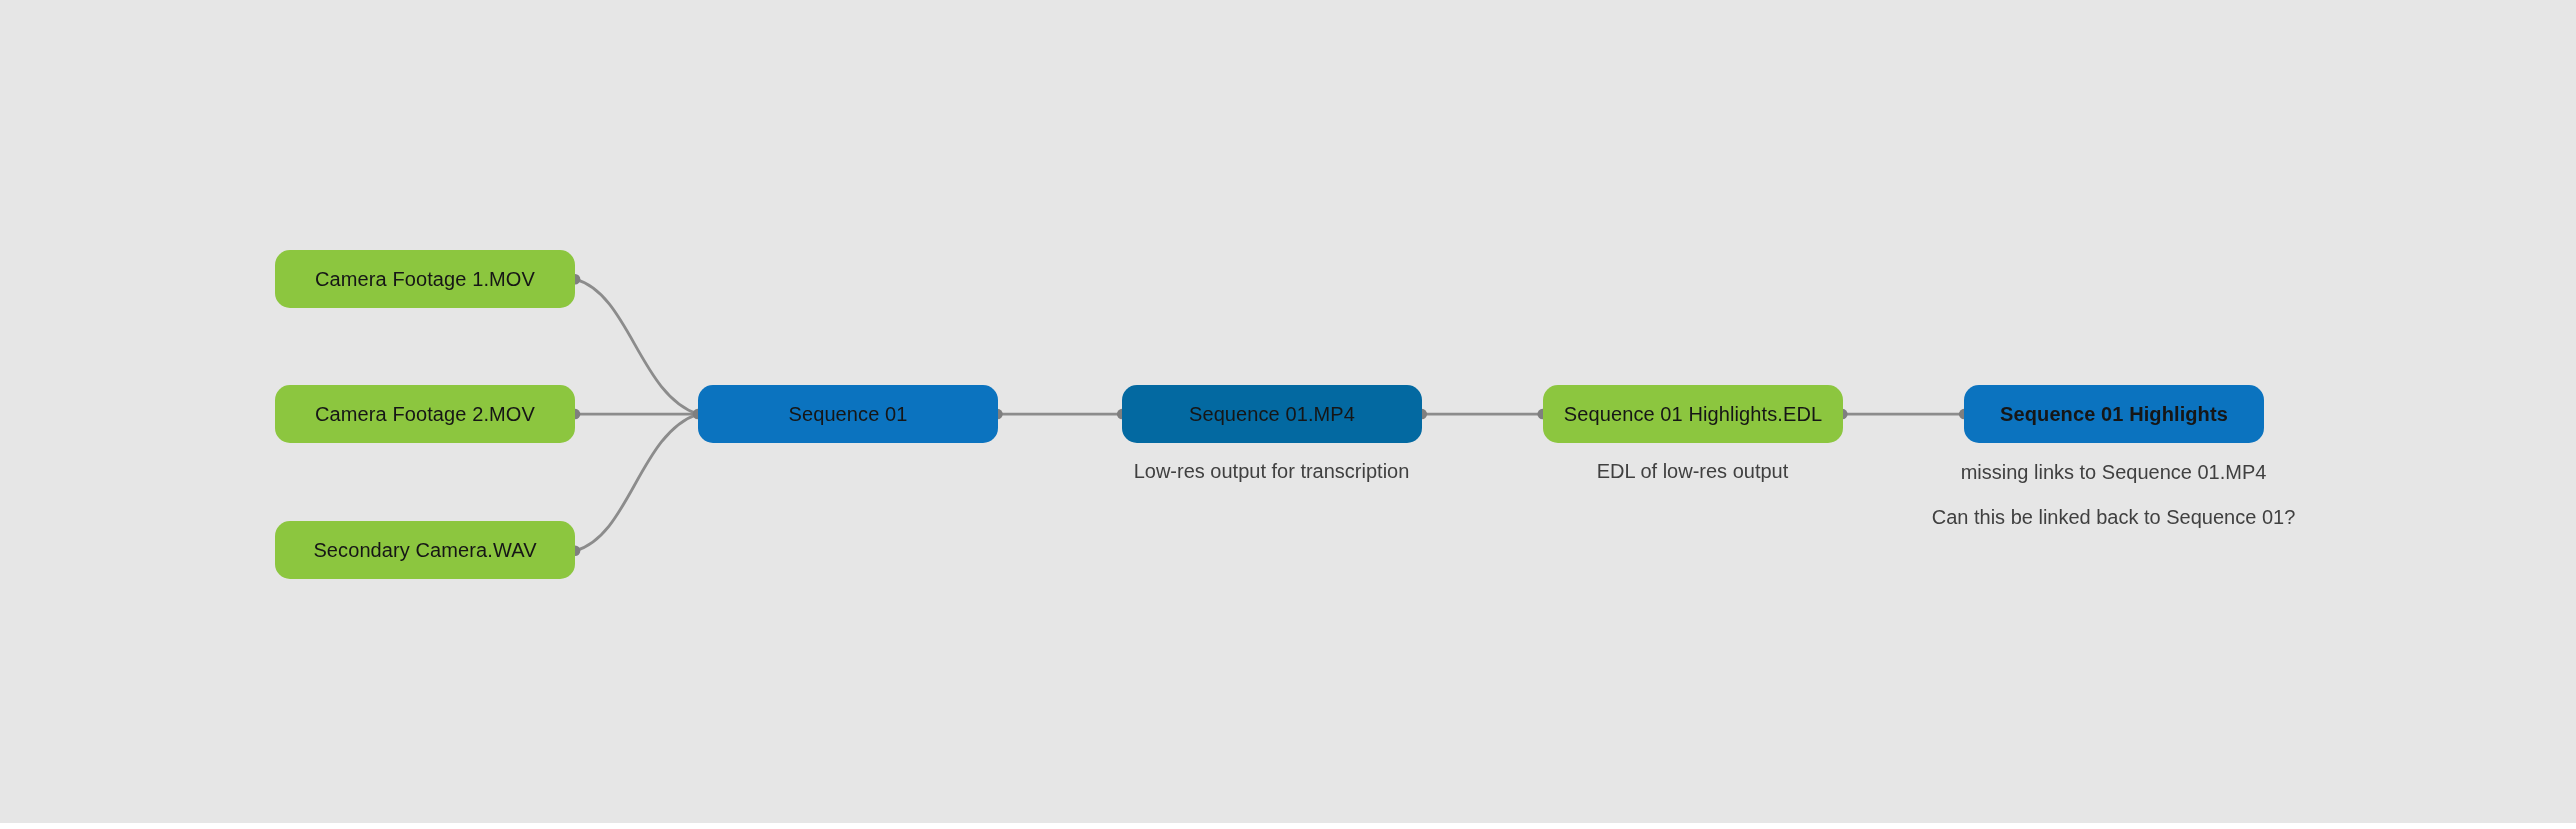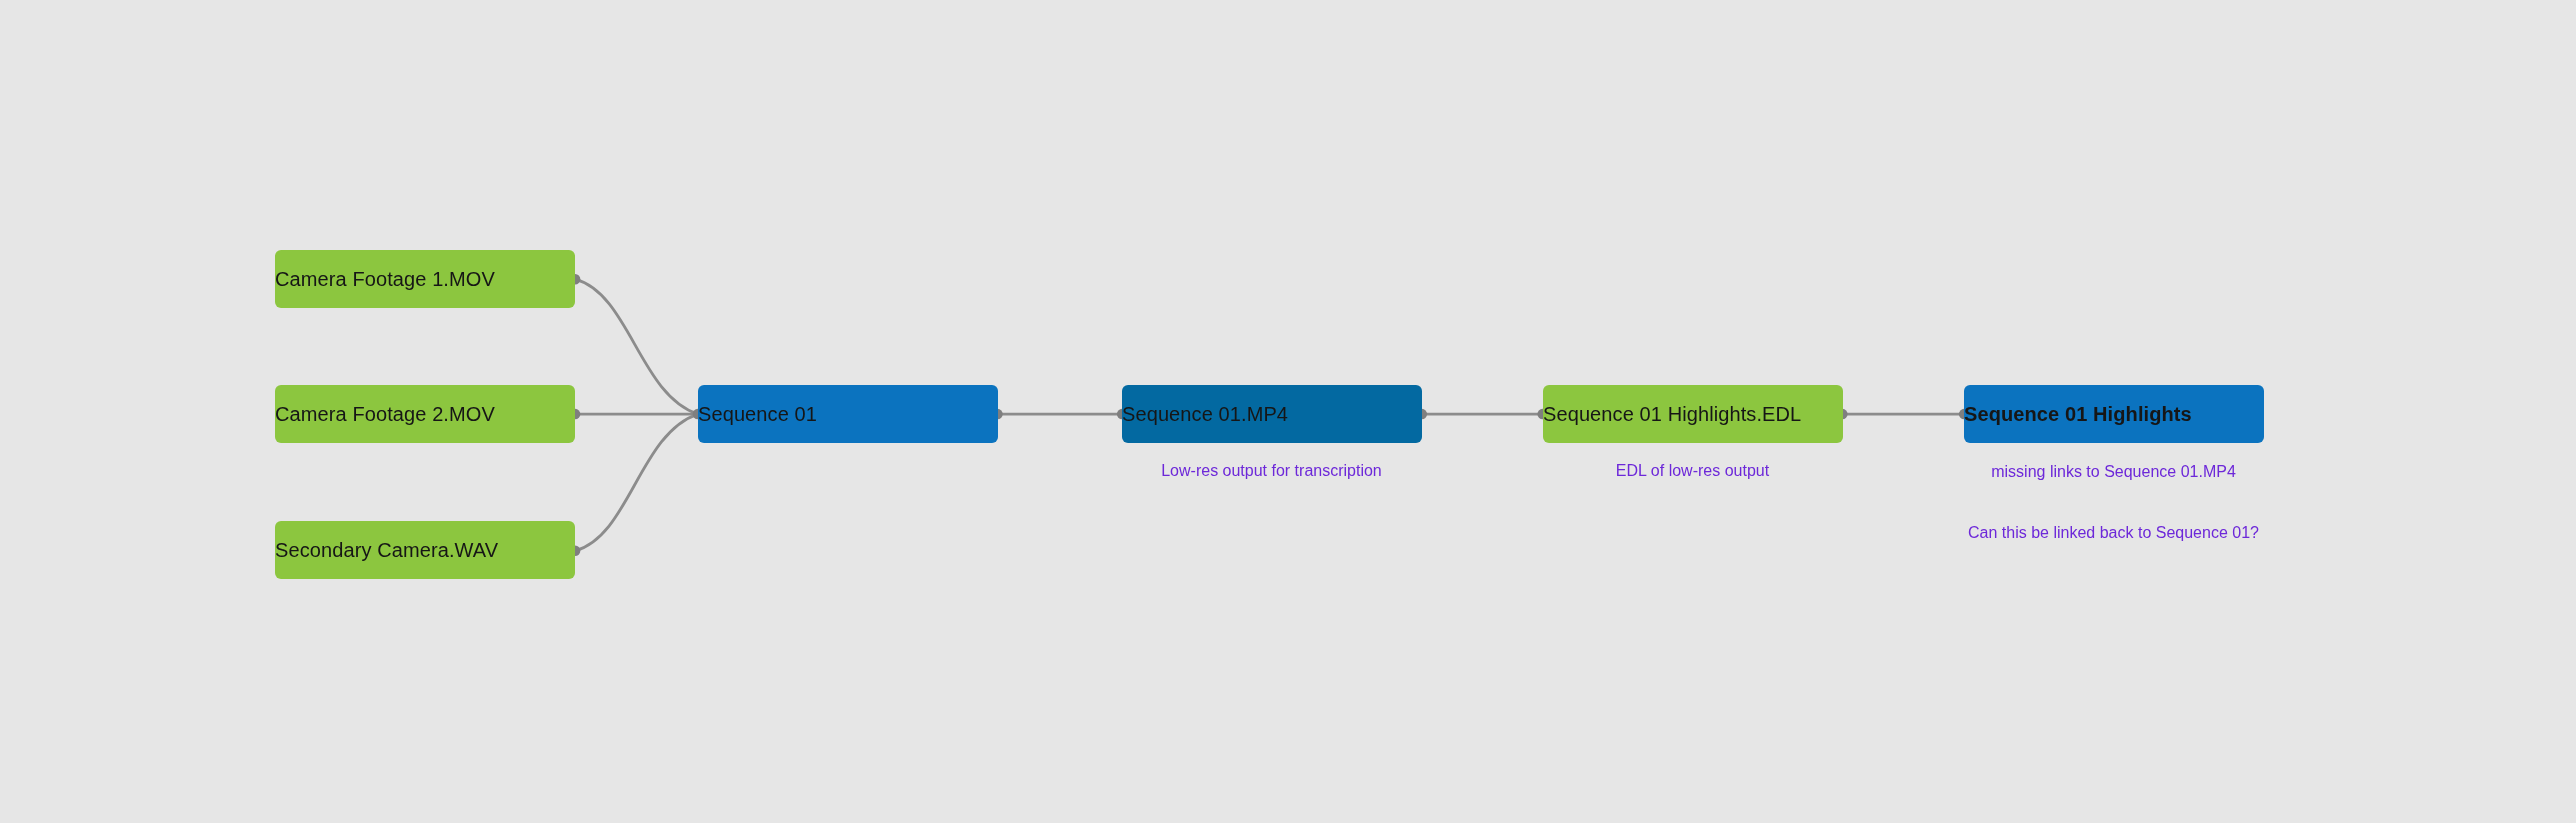--- a/index.html
+++ b/index.html
@@ -28,24 +28,24 @@
     stroke-width: 3;
   }
   .dot {
     fill: #7f7f7f;
     stroke: none;
   }
   .node {
     position: absolute;
     width: 300px;
     height: 58px;
-    border-radius: 6px;
+    border-radius: 15px;
     display: flex;
     align-items: center;
-    justify-content: flex-start;
+    justify-content: center;
     box-sizing: border-box;
   }
   .node span {
     font-size: 20px;
     color: #161616;
     letter-spacing: 0.1px;
     white-space: nowrap;
   }
   .node.green  { background: #8cc63f; }
   .node.blue   { background: #0b73bf; }
@@ -56,29 +56,29 @@
   .n3 { left: 275px;  top: 521px; }
   .n4 { left: 698px;  top: 385px; }
   .n5 { left: 1122px; top: 385px; }
   .n6 { left: 1543px; top: 385px; }
   .n7 { left: 1964px; top: 385px; font-weight: bold; }
 
   .annotation {
     position: absolute;
     width: 603px;
     text-align: center;
-    font-size: 16px;
+    font-size: 20px;
     line-height: 24.5px;
-    color: #6d28d9;
+    color: #404040;
     white-space: nowrap;
   }
   .a1 { left: 970px; top: 459px; }
   .a2 { left: 1391px; top: 459px; }
   .a3 { left: 1812px; top: 460px; }
-  .a3 .question { margin-top: 36px; }
+  .a3 .question { margin-top: 20px; }
 
   #bottom-strip {
     position: absolute;
     left: 0;
     bottom: 0;
     width: 100%;
     height: 6.6px;
     background: #ffffff;
   }
 </style>

